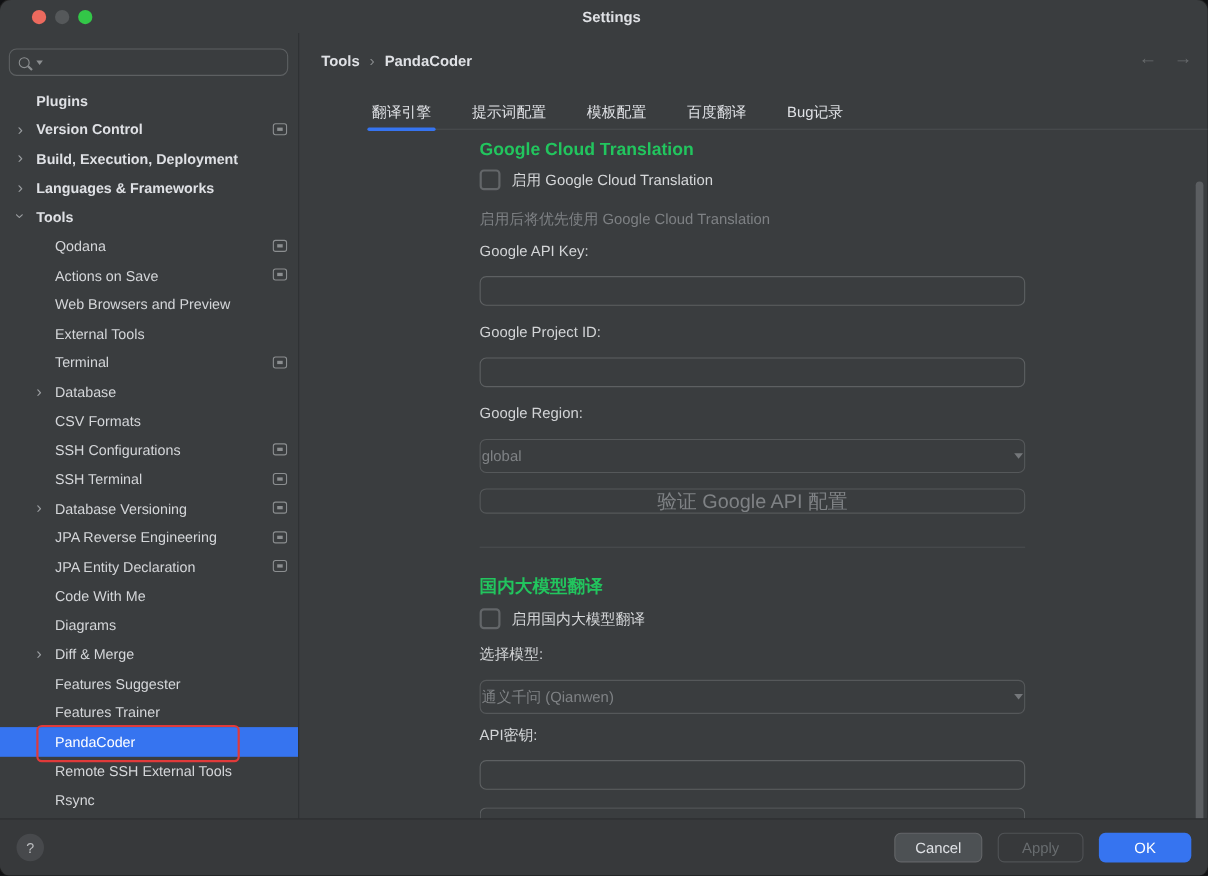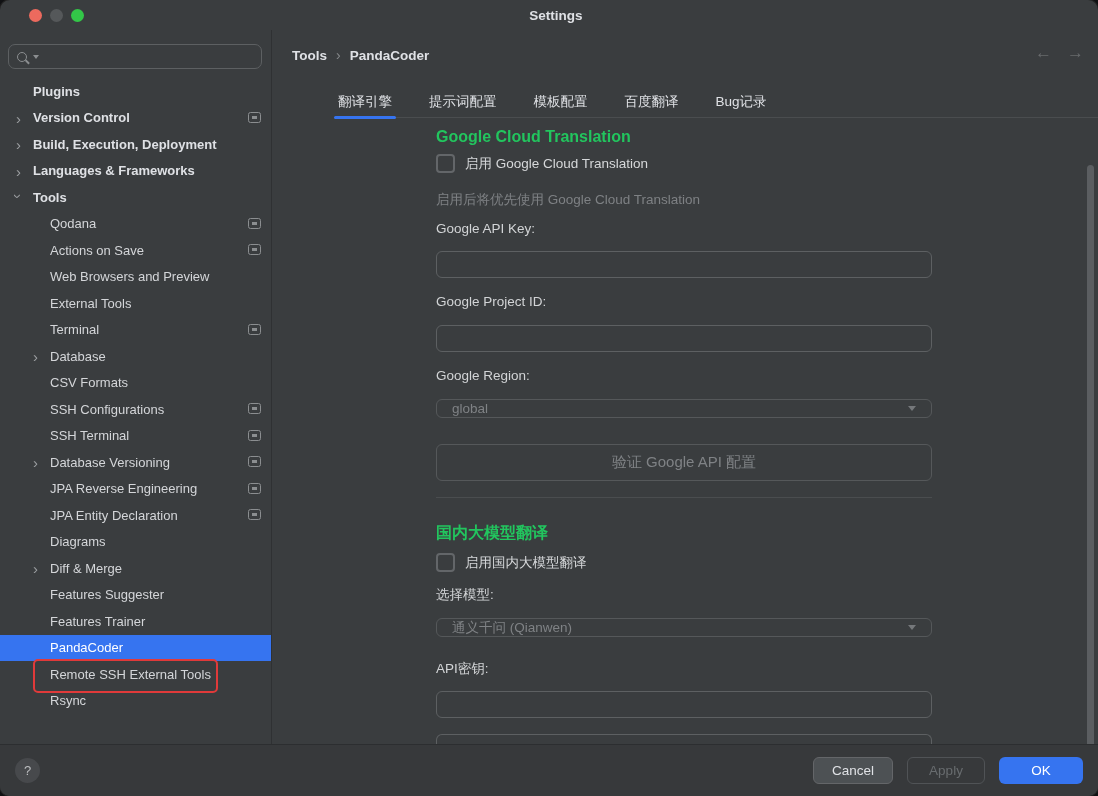--- a/index.html
+++ b/index.html
@@ -48,23 +48,23 @@
   .tab.selected .tab-underline{display:block;position:absolute;left:-2px;right:-2px;bottom:-2px;height:3.5px;background:#3674f0;border-radius:2px;}
 
   .scroll{position:absolute;top:88px;left:0;right:0;bottom:0;overflow:hidden;}
   .form{position:absolute;left:164px;top:0;width:496px;height:660px;}
   .sect-title{position:absolute;left:0;font-size:16px;font-weight:bold;color:#22c55e;}
   .check-row{position:absolute;left:0;display:flex;align-items:center;gap:10px;font-size:13.5px;color:#d6d8da;}
   .checkbox{width:15px;height:15px;border:2px solid #636669;border-radius:4px;box-sizing:content-box;background:transparent;}
   .hint{position:absolute;left:0;font-size:13.5px;color:#7e8184;}
   .field-label{position:absolute;left:0;font-size:13.5px;color:#d2d4d6;}
   .text-input{position:absolute;left:0;width:100%;height:27px;box-sizing:border-box;background:transparent;border:1px solid #5d6062;border-radius:6px;color:#dfe1e5;padding:0 8px;font-size:13px;font-family:"Liberation Sans",sans-serif;outline:none;}
-  .combo{position:absolute;left:0;width:100%;height:19px;box-sizing:border-box;border:1px solid #55585a;border-radius:6px;display:flex;align-items:center;justify-content:space-between;padding:0 15px;color:#7f8285;font-size:13.5px;}
+  .combo{position:absolute;left:0;width:100%;height:31px;box-sizing:border-box;border:1px solid #55585a;border-radius:6px;display:flex;align-items:center;justify-content:space-between;padding:0 1px;color:#7f8285;font-size:13.5px;}
   .combo-arrow{width:0;height:0;border-left:4.5px solid transparent;border-right:4.5px solid transparent;border-top:5.5px solid #75787b;}
-  .validate-btn{position:absolute;left:0;width:100%;height:37px;box-sizing:border-box;border:1px solid #55585a;border-radius:6px;background:transparent;color:#7f8285;font-size:15px;display:flex;align-items:center;justify-content:center;font-family:"Liberation Sans",sans-serif;}
+  .validate-btn{position:absolute;left:0;width:100%;height:23px;box-sizing:border-box;border:1px solid #55585a;border-radius:6px;background:transparent;color:#7f8285;font-size:18px;display:flex;align-items:center;justify-content:center;font-family:"Liberation Sans",sans-serif;}
   .separator{position:absolute;left:0;right:0;height:1px;background:#4a4d4f;}
   .partial-input{position:absolute;left:0;width:100%;height:16px;border:1px solid #5d6062;border-bottom:none;border-radius:6px 6px 0 0;box-sizing:border-box;}
   .scrollbar{position:absolute;right:4px;top:47px;width:7px;height:646px;background:#5b5e61;border-radius:4px;}
 
   
   .footer{position:absolute;left:0;right:0;bottom:0;height:51px;background:#37393b;border-top:1px solid #2c2e30;}
   .help-btn{position:absolute;left:15px;top:13px;width:25px;height:25px;border-radius:50%;background:#47494c;color:#bcbec0;display:flex;align-items:center;justify-content:center;font-size:13px;border:none;font-family:inherit;}
   .footer-buttons{position:absolute;right:15px;top:12px;display:flex;gap:14px;}
   .btn{height:27px;border-radius:6px;font-size:13.5px;display:flex;align-items:center;justify-content:center;box-sizing:border-box;font-family:"Liberation Sans",sans-serif;border:none;cursor:default;}
   .btn-cancel{width:80px;background:#4d5154;border:1px solid #646669;color:#dfe1e5;}
@@ -151,20 +151,23 @@
         </div>
         <div class="tree-row lvl1">
           <span class="label">JPA Reverse Engineering</span>
           <span class="row-icon"></span>
         </div>
         <div class="tree-row lvl1">
           <span class="label">JPA Entity Declaration</span>
           <span class="row-icon"></span>
         </div>
         <div class="tree-row lvl1">
+          <span class="label">Code With Me</span>
+        </div>
+        <div class="tree-row lvl1">
           <span class="label">Diagrams</span>
         </div>
         <div class="tree-row lvl1">
           <span class="arrow">›</span>
           <span class="label">Diff &amp; Merge</span>
         </div>
         <div class="tree-row lvl1">
           <span class="label">Features Suggester</span>
         </div>
         <div class="tree-row lvl1">

